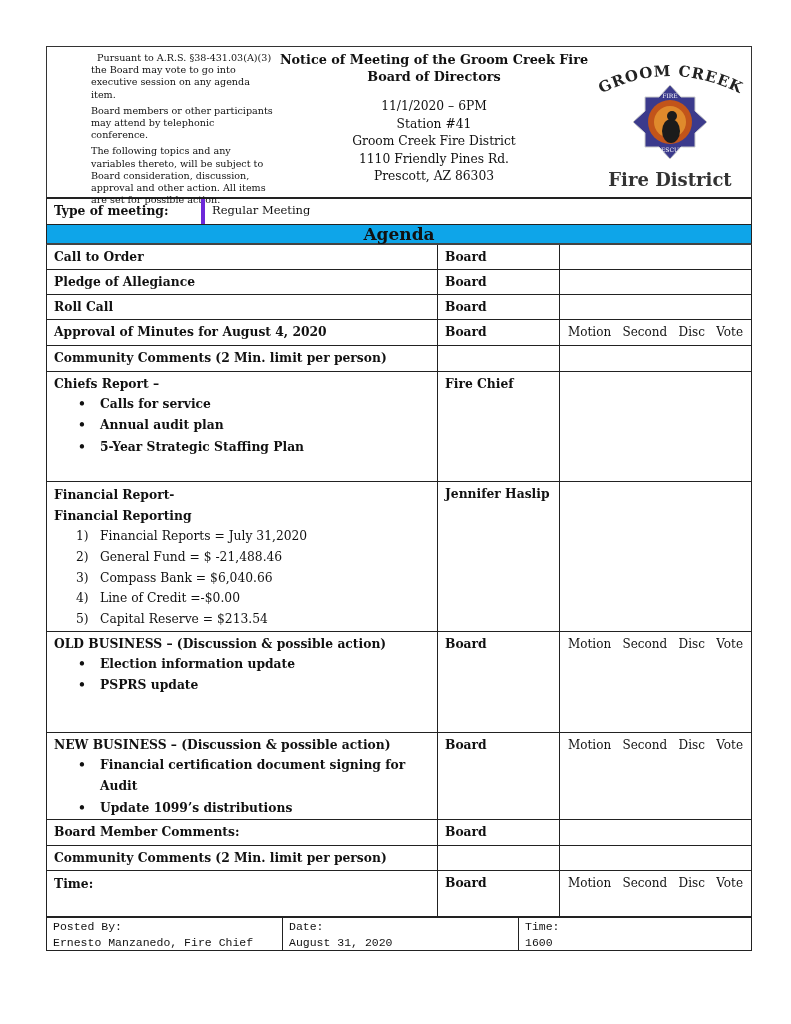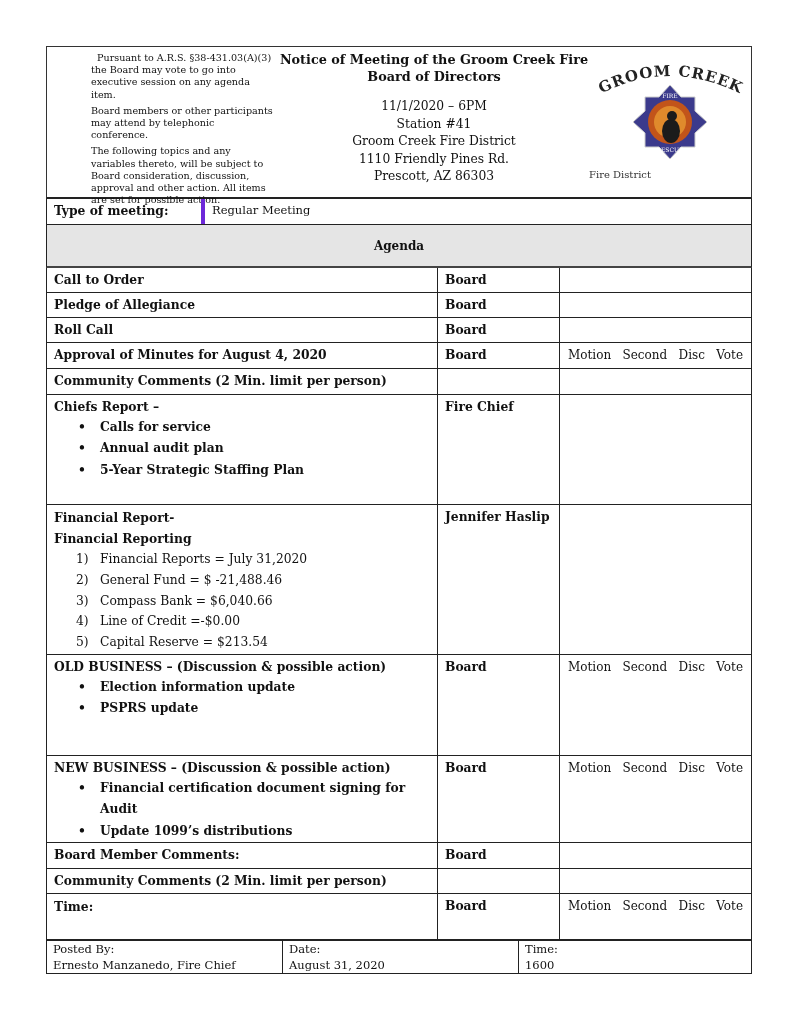--- a/index.html
+++ b/index.html
@@ -9,39 +9,39 @@
   .header { display: flex; height: 153px; border: 1px solid #333; border-bottom: 2px solid #222; }
   .hdr-left { width: 232px; padding: 5px 6px 2px 8px; font-size: 9.6px; line-height: 12.2px; }
   .hdr-left p { margin-bottom: 4px; margin-left: 36px; }
   .hdr-left p.first { text-indent: 6px; }
   .hdr-center { width: 310px; text-align: center; padding-top: 4px; }
   .hdr-title { font-weight: bold; font-size: 12.8px; line-height: 17px; }
   .hdr-details { margin-top: 13px; font-size: 12.3px; line-height: 17.5px; }
   .hdr-right { flex: 1; position: relative; }
   .logo-arc { position: absolute; left: 0; top: 10px; width: 162px; height: 40px; }
   .logo-cross { position: absolute; left: 42px; top: 36px; width: 78px; height: 78px; }
-  .logo-caption { position: absolute; left: 0; width: 162px; top: 122px; text-align: left; font-size: 10px; font-weight: normal; color: #333; }
+  .logo-caption { position: absolute; left: 0; width: 162px; top: 122px; text-align: center; font-size: 18px; font-weight: bold; color: #333; }
   .row { display: flex; border-left: 1px solid #222; border-right: 1px solid #222; border-bottom: 1px solid #222; }
   .cell { padding: 3px 7px; font-size: 12.3px; line-height: 18px; }
   .c1 { width: 391px; border-right: 1px solid #222; }
   .c2 { width: 122px; border-right: 1px solid #222; }
   .c3 { flex: 1; }
   .bold { font-weight: bold; }
   .type-row .label { width: 158px; border-right: 4px solid #6d28d9; font-weight: bold; padding: 4px 7px; font-size: 12.3px; }
   .type-row .val { padding: 4px 7px; font-size: 11.5px; }
-  .agenda-bar { background: #e5e5e5; height: 43px; display: flex; align-items: center; justify-content: center; font-size: 12px; font-weight: bold; border-left: 1px solid #222; border-right: 1px solid #222; border-bottom: 2px solid #444; }
+  .agenda-bar { background: #0ea5e9; height: 20px; display: flex; align-items: center; justify-content: center; font-size: 17px; font-weight: bold; border-left: 1px solid #222; border-right: 1px solid #222; border-bottom: 2px solid #444; }
   .mv { display: flex; justify-content: space-between; font-size: 12px; padding: 3px 8px; line-height: 18px; }
   ul.bul { list-style: none; padding-left: 20px; }
   ul.bul li { position: relative; padding-left: 26px; line-height: 21.3px; font-weight: bold; }
   ul.bul li::before { content: "\2022"; position: absolute; left: 4px; top: 0; }
   ol.num { list-style: none; padding-left: 22px; }
   ol.num li { line-height: 20.8px; }
   ol.num li span.n { display: inline-block; width: 24px; }
   .footer { display: flex; border: 1px solid #222; border-top: 1px solid #222; font-size: 11.5px; line-height: 15.5px; }
-  .footer .f { padding: 1px 5px 0 6px; }
+  .footer .f { padding: 1px 5px 0 6px; font-family: Liberation Mono, monospace; }
   .f1 { width: 236px; border-right: 1px solid #222; }
   .f2 { width: 236px; border-right: 1px solid #222; }
   .f3 { flex: 1; }
 </style>
 </head>
 <body>
 
 <div class="page">
 
   <div class="header">

